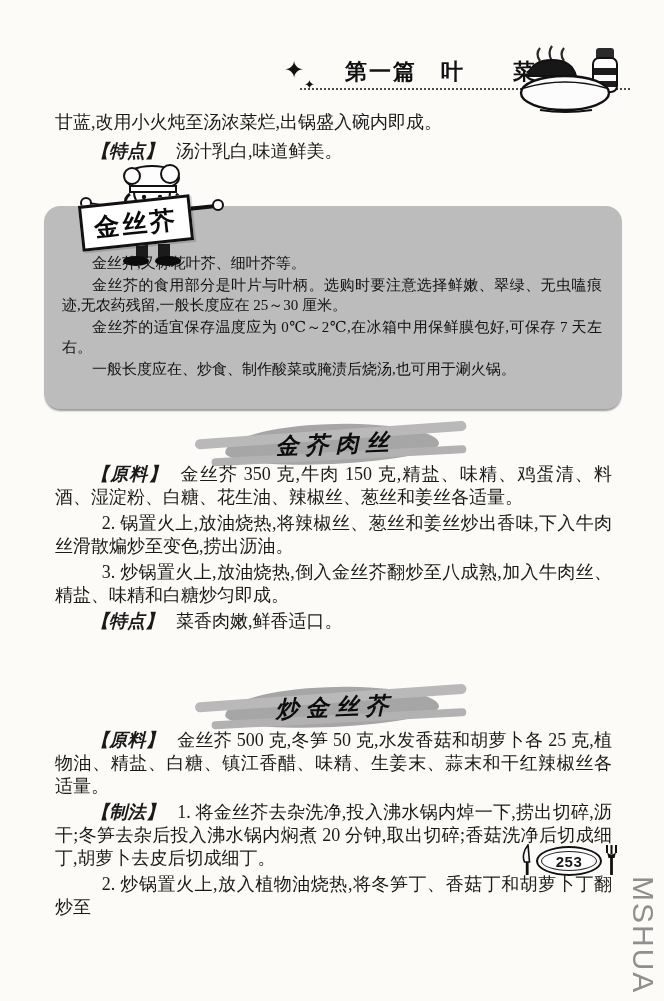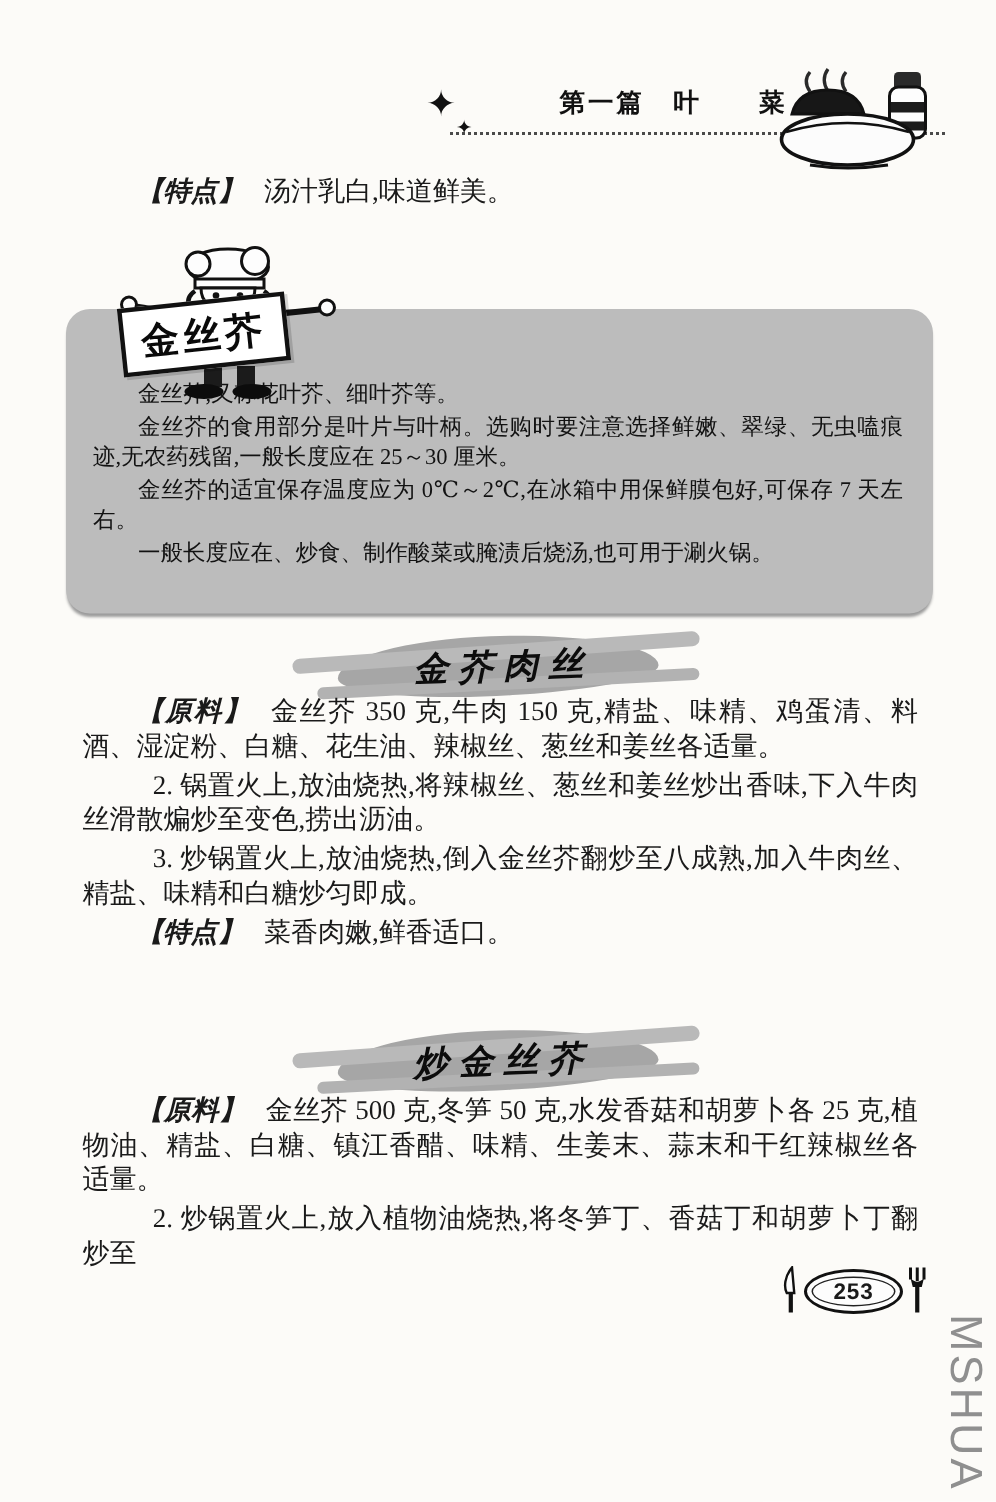--- a/index.html
+++ b/index.html
@@ -18,22 +18,22 @@
   
   .hdr-star { position:absolute; color:#111; line-height:1; }
   .hdr-star.big { left:284px; top:58px; font-size:24px; }
   .hdr-star.small { left:304px; top:78px; font-size:13px; }
   .hdr-rule {
     position:absolute; left:300px; top:88px; width:330px; height:0;
     border-top:2px dotted #4a4a4a;
   }
   .hdr-title {
     position:absolute; left:345px; top:57px;
-    font-size:17px; font-weight:bold; letter-spacing:2px;
-    font-family:"Liberation Sans","DejaVu Sans",sans-serif; color:#111;margin-left:28px;
+    font-size:22px; font-weight:bold; letter-spacing:2px;
+    font-family:"Liberation Sans","DejaVu Sans",sans-serif; color:#111;
   }
   .hdr-art { position:absolute; left:510px; top:44px; }
 
   
   .lead { position:absolute; left:55px; top:110px; width:556px;
     font-size:18px; line-height:24px; text-align:justify; }
   .lead p.feature { text-indent:2em; margin-top:5px; }
   .label {
     font-family:"Liberation Sans","DejaVu Sans",sans-serif;
     font-weight:bold; margin-right:13px;font-style:italic;
@@ -135,20 +135,21 @@
       <rect x="84" y="24" width="22" height="7" fill="#1c1c1c"></rect>
       <rect x="84" y="37" width="22" height="6" fill="#1c1c1c"></rect>
       <path d="M18 32 q4-16 24-16 q20 0 24 16 Z" fill="#171717" stroke="#111" stroke-width="2"></path>
       <ellipse cx="55" cy="49" rx="44" ry="17" fill="#fcfcfc" stroke="#111" stroke-width="2.4"></ellipse>
       <path d="M14 44 q41-12 82 0" fill="none" stroke="#111" stroke-width="1.6"></path>
       <path d="M30 66 q25 4 52 0" fill="none" stroke="#111" stroke-width="2"></path>
     </svg>
   </div>
 
   <section class="lead">
+    <p>甘蓝,改用小火炖至汤浓菜烂,出锅盛入碗内即成。</p>
     <p class="feature"><span class="label">【特点】</span><span>汤汁乳白,味道鲜美。</span></p>
   </section>
 
   <div class="chef">
     <svg width="200" height="106" viewBox="0 0 200 106">
       <ellipse cx="88" cy="14" rx="27" ry="12" fill="#fdfdfd" stroke="#111" stroke-width="2"></ellipse>
       <circle cx="68" cy="12" r="8" fill="#fdfdfd" stroke="#111" stroke-width="2"></circle>
       <circle cx="106" cy="10" r="9" fill="#fdfdfd" stroke="#111" stroke-width="2"></circle>
       <path d="M66 22 h46 v6 h-46 Z" fill="#fdfdfd" stroke="#111" stroke-width="2"></path>
       <path d="M70 28 q0 14 18 14 q18 0 18-14 Z" fill="#fdfdfd" stroke="#111" stroke-width="2"></path>
@@ -190,20 +191,21 @@
   </section>
 
   <div class="rtitle t2">
     <div class="blob">
         <span>炒金丝芥</span>
       </div>
   </div>
 
   <section class="rbody r2">
     <p><span class="label">【原料】</span><span>金丝芥 500 克,冬笋 50 克,水发香菇和胡萝卜各 25 克,植物油、精盐、白糖、镇江香醋、味精、生姜末、蒜末和干红辣椒丝各适量。</span></p>
+    <p><span class="label">【制法】</span><span>1. 将金丝芥去杂洗净,投入沸水锅内焯一下,捞出切碎,沥干;冬笋去杂后投入沸水锅内焖煮 20 分钟,取出切碎;香菇洗净后切成细丁,胡萝卜去皮后切成细丁。</span></p>
     <p class="step">2. 炒锅置火上,放入植物油烧热,将冬笋丁、香菇丁和胡萝卜丁翻炒至</p>
   </section>
 
   <div class="footer">
     <svg width="12" height="32" viewBox="0 0 12 32">
       <path d="M7 1 C2 7 1.5 14 3.5 18 L8.5 18 Z" fill="#fdfdfd" stroke="#111" stroke-width="1.6"></path>
       <rect x="4.8" y="18" width="2.8" height="13" fill="#111"></rect>
     </svg>
     <div class="plate">
         <span>253</span>

